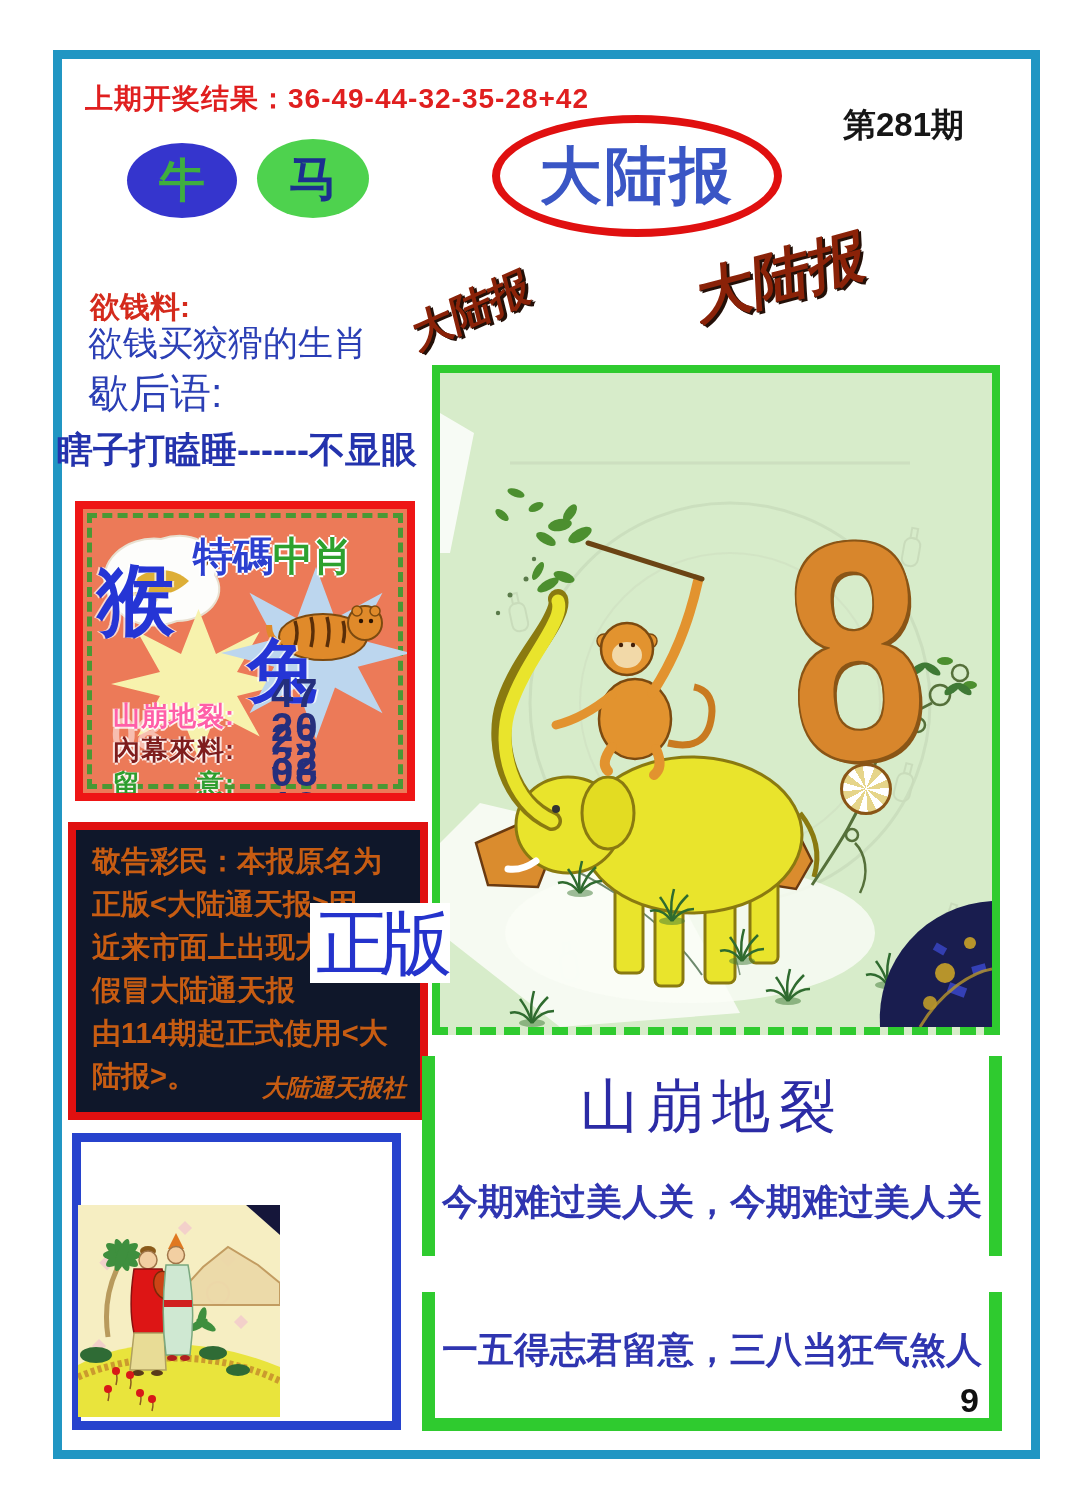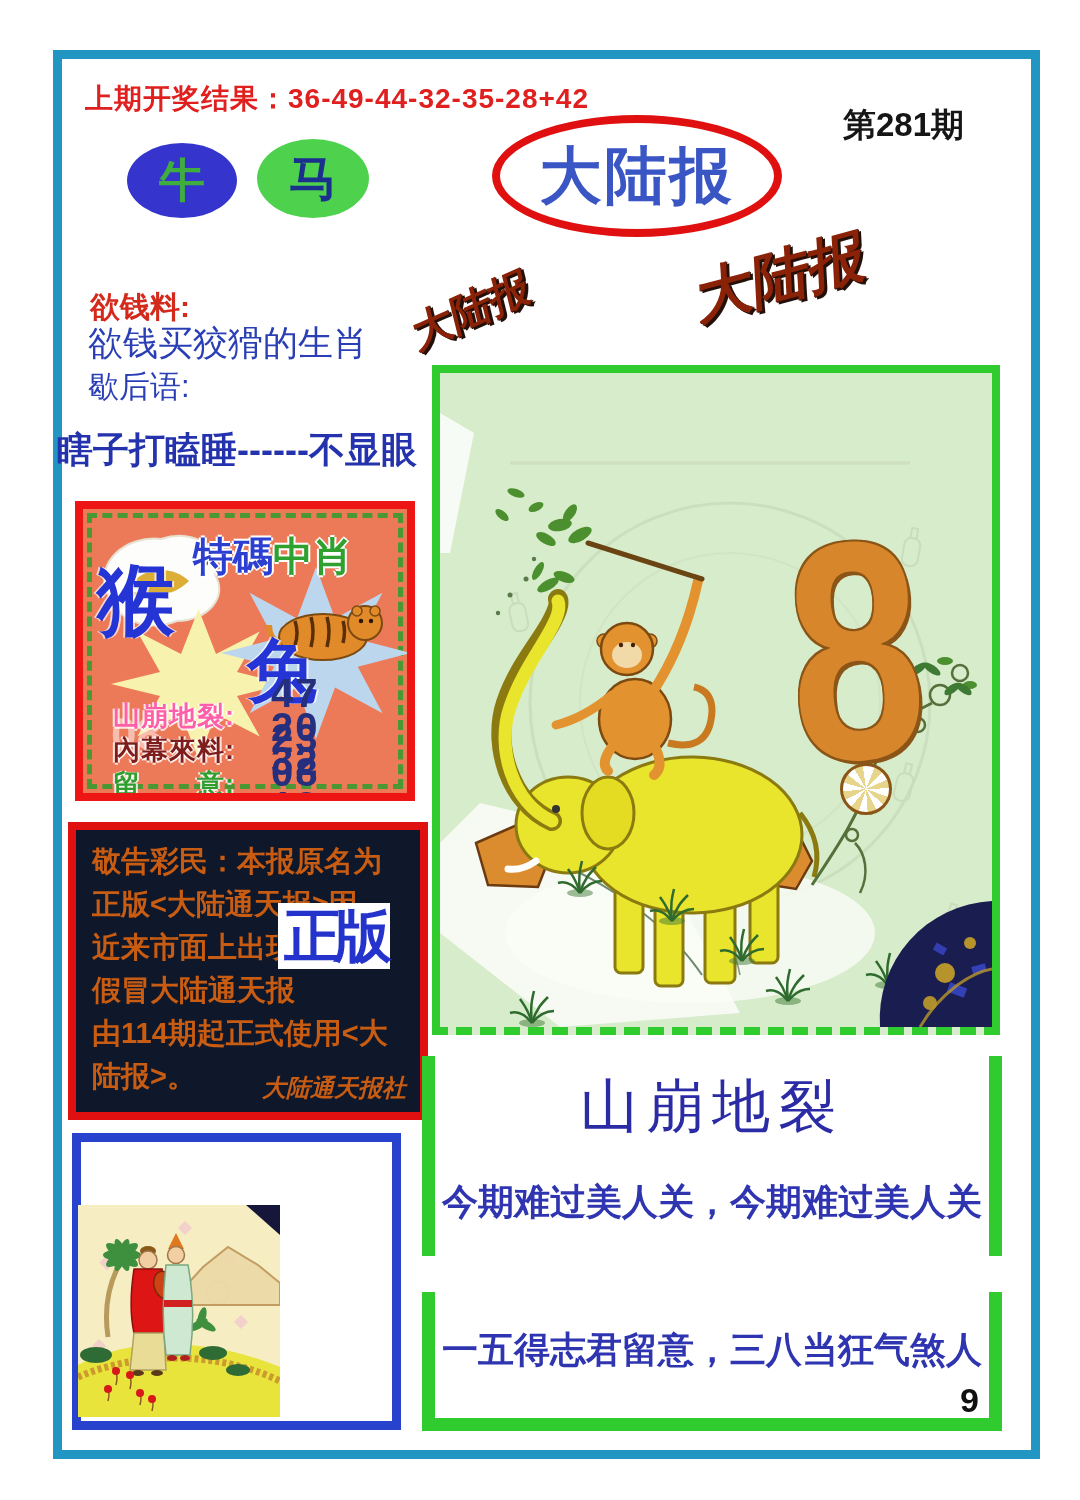--- a/index.html
+++ b/index.html
@@ -29,21 +29,21 @@
   .masthead span{color:#3a56c5;font-size:62px;font-weight:bold;letter-spacing:3px;}
 
   .wm3d{color:#8a2208;font-weight:bold;
         text-shadow:3px 3px 0 #241008, 1px 1px 0 #241008;}
   .wm-left{left:408px;top:282px;font-size:42px;transform:rotate(-24deg) skewX(-10deg);}
   .wm-right{left:694px;top:238px;font-size:58px;transform:rotate(-15deg) skewX(-12deg);}
 
   
   .want-label{left:90px;top:287px;font-size:30px;font-weight:bold;color:#d42a1c;}
   .want-text{left:88px;top:320px;font-size:35px;color:#2b3fb5;}
-  .riddle-label{left:88px;top:366px;font-size:31px;color:#2b3fb5;}
+  .riddle-label{left:88px;top:366px;font-size:41px;color:#2b3fb5;}
   .riddle-text{left:57px;top:426px;font-size:36px;font-weight:bold;color:#2433ad;}
 
   
   .special-box{left:75px;top:501px;width:324px;height:284px;border:8px solid #ee1515;
                background:#ec7a58;overflow:hidden;}
   .special-dashed{position:absolute;inset:4px;border:5px dashed #2e9e2e;opacity:.85;}
   .sp-title{position:absolute;left:110px;top:20px;font-size:40px;font-weight:bold;
             text-shadow:-2px 0 0 #fff,2px 0 0 #fff,0 -2px 0 #fff,0 2px 0 #fff;}
   .sp-title .t1{color:#2c3fd0;margin-top:44px;} .sp-title .t2{color:#2ea12e;}
   .sp-zo{position:absolute;font-weight:bold;color:#2535d5;
@@ -61,22 +61,22 @@
   .lab1{color:#ff5fa8;} .lab2{color:#7f1d1d;} .lab3{color:#2e9e2e;}
   .sp-wm{position:absolute;left:-6px;top:198px;font-size:46px;font-weight:bold;
          color:rgba(255,235,235,.6);margin-left:34px;}
 
   
   .notice-box{left:68px;top:822px;width:328px;height:272px;border:8px solid #e01010;
               background:#0f172a;padding:10px 0 0 16px;box-sizing:content-box;}
   .notice-line{font-size:29px;font-weight:bold;color:#c75c12;line-height:43px;white-space:nowrap;}
   .notice-sign{position:absolute;right:14px;bottom:8px;font-size:24px;font-weight:bold;
                color:#c75c12;font-family:"Liberation Serif", serif;font-style:italic;margin-left:48px;}
-  .zhengban{left:278px;top:903px;background:#ffffff;padding:4px 6px;z-index:30;
-            font-size:58px;font-weight:700;color:#2433cc;line-height:1;letter-spacing:-8px;}
+  .zhengban{left:310px;top:903px;background:#ffffff;padding:4px 6px;z-index:30;
+            font-size:72px;font-weight:400;color:#2433cc;line-height:1;letter-spacing:-8px;}
 
   
   .picture-box{left:432px;top:365px;width:552px;height:654px;border:8px solid #2fcb2f;
                border-bottom-style:dashed;background:#d7ecca;overflow:hidden;}
   .big8{position:absolute;left:338px;top:128px;font-size:310px;font-weight:bold;
         color:#d8862c;line-height:310px;transform:rotate(-4deg) scaleX(.78);
         transform-origin:left top;
         text-shadow:4px 4px 0 #8a5516,-2px -2px 0 #8a5516,2px -2px 0 #8a5516,-2px 2px 0 #8a5516;}
   .shell{position:absolute;left:400px;top:390px;width:46px;height:46px;border-radius:50%;
          border:3px solid #8a5516;background-color:#f3ecc9;

